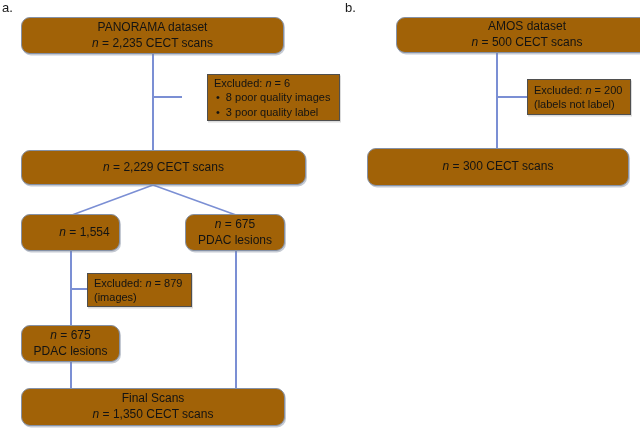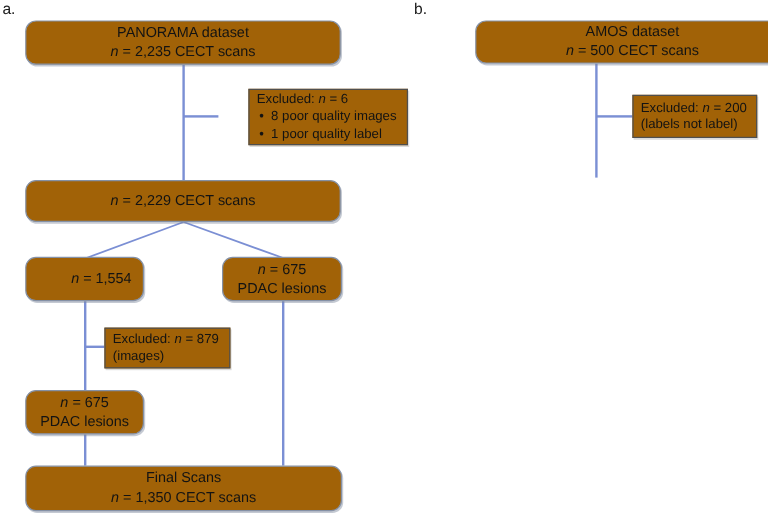--- a/index.html
+++ b/index.html
@@ -87,25 +87,25 @@
   </div>
 
   <div class="box excluded" style="left:182px; top:74px; width:133px; height:47px;margin-left:25px;">
     <div>Excluded: <i>n</i> = 6</div>
     <div class="bullet-row">
       <span class="bullet-glyph">•</span>
       <span>8 poor quality images</span>
     </div>
     <div class="bullet-row">
       <span class="bullet-glyph">•</span>
-      <span>1 poor quality label</span>
+      <span>3 poor quality label</span>
     </div>
   </div>
 
-  <div class="box rounded" style="left:21px; top:150px; width:263px; height:35px;">
+  <div class="box rounded" style="left:21px; top:150px; width:285px; height:35px;">
     <div><i>n</i> = 2,229 CECT scans</div>
   </div>
 
   <div class="box rounded" style="left:21px; top:214px; width:99px; height:37px;padding-left:28px;">
     <div><i>n</i> = 1,554</div>
   </div>
 
   <div class="box rounded" style="left:185px; top:214px; width:100px; height:37px;">
     <div><i>n</i> = 675</div>
     <div>PDAC lesions</div>
@@ -134,14 +134,17 @@
   <div class="box rounded" style="left:380px; top:17px; width:262px; height:36px;margin-left:16px;">
     <div>AMOS dataset</div>
     <div><i>n</i> = 500 CECT scans</div>
   </div>
 
   <div class="box excluded" style="left:527px; top:79px; width:104px; height:36px;">
     <div>Excluded: <i>n</i> = 200</div>
     <div>(labels not label)</div>
   </div>
 
+  <div class="box rounded" style="left:367px; top:148px; width:262px; height:38px;">
+    <div><i>n</i> = 300 CECT scans</div>
+  </div>
 
 </div>
 
 </body></html>

